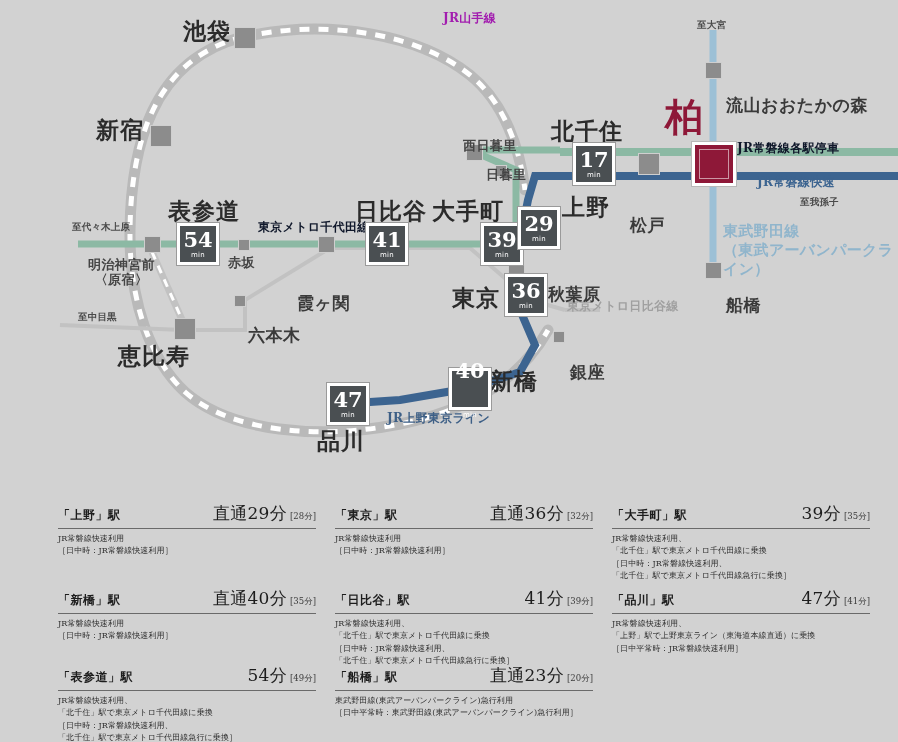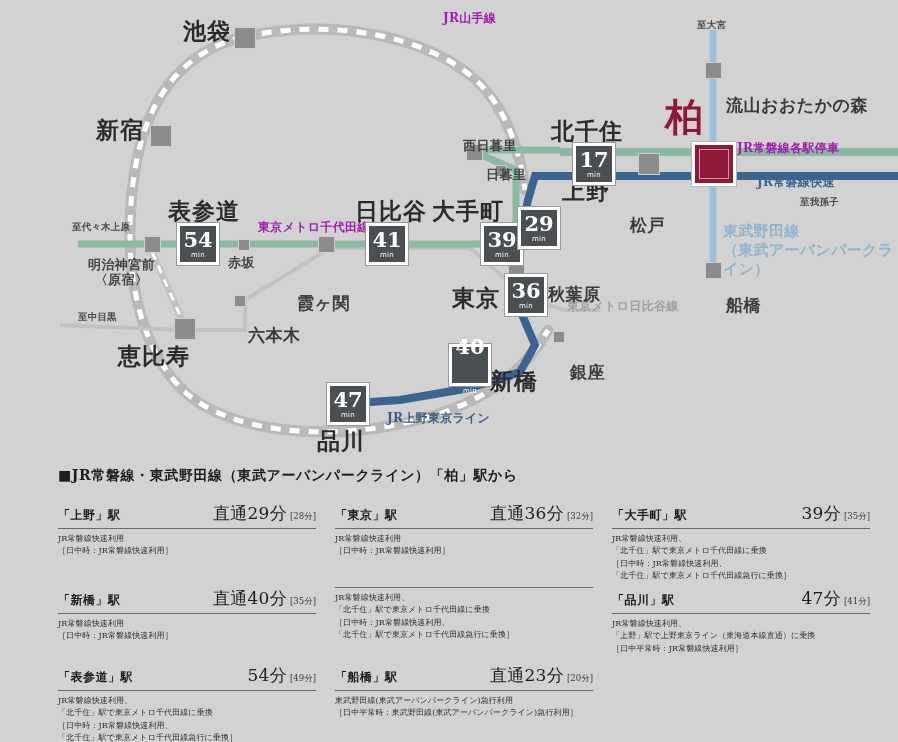--- a/index.html
+++ b/index.html
@@ -36,21 +36,21 @@
     font-family: "DejaVu Serif", "Liberation Serif", serif;
   }
   .st-big   { font-size: 23px; color:#2b2b2b; letter-spacing:1px; font-weight:700;}
   .st-mid   { font-size: 17px; color:#3a3a3a; letter-spacing:0.5px; font-weight:700;margin-top:36px;}
   .st-small { font-size: 13px; color:#444; letter-spacing:0.4px; font-weight:700;}
   .st-tiny  { font-size: 9.5px; color:#4a4a4a; letter-spacing:0.2px; font-weight:700;}
   .kashiwa  { font-size: 38px; color:#8e1838; letter-spacing:2px; font-weight:700;}
 
   .line-lbl { position:absolute; white-space:nowrap; font-size:12px; font-weight:700; letter-spacing:0.3px;}
   .line-lbl.gray  { color:#a21caf; }
-  .line-lbl.green { color:#a21caf; }
+  .line-lbl.green { color:#0f172a; }
   .line-lbl.blue  { color:#3c6490; }
   .line-lbl.lblue { color:#90b5cc; line-height:1.25; font-size:15px;}
   .line-lbl.navy  { color:#3d5f86; }
 
   
   .sq {
     position:absolute;
     background:#8c8c8c;
     border:1px solid #cfcfcf;
     box-sizing:border-box;
@@ -239,21 +239,21 @@
     <div class="lbl st-big" style="left:118px; top:343px;">恵比寿</div>
     <div class="lbl st-big" style="left:355px; top:198px;">日比谷</div>
     <div class="lbl st-big" style="left:432px; top:198px;">大手町</div>
     <div class="lbl st-big" style="left:452px; top:285px;">東京</div>
     <div class="lbl st-mid" style="left:570px; top:327px;">銀座</div>
     <div class="lbl st-big" style="left:490px; top:368px;">新橋</div>
     <div class="lbl st-big" style="left:317px; top:428px;">品川</div>
     <div class="lbl st-small" style="left:463px; top:139px;">西日暮里</div>
     <div class="lbl st-small" style="left:486px; top:168px;">日暮里</div>
     <div class="lbl st-big" style="left:551px; top:118px;">北千住</div>
-    <div class="lbl st-big" style="left:562px; top:178px;">上野</div>
+    <div class="lbl st-big" style="left:562px; top:194px;">上野</div>
     <div class="lbl st-mid" style="left:548px; top:249px;">秋葉原</div>
     <div class="lbl st-mid" style="left:630px; top:180px;">松戸</div>
     <div class="lbl st-mid" style="left:726px; top:60px;">流山おおたかの森</div>
     <div class="lbl st-mid" style="left:726px; top:260px;">船橋</div>
 
     <div class="badge" style="left:177px; top:223px;">
       <span class="num">54</span>
       <span class="unit">min</span>
     </div>
     <div class="badge" style="left:366px; top:223px;">
@@ -269,33 +269,32 @@
       <span class="unit">min</span>
     </div>
     <div class="badge" style="left:518px; top:207px;">
       <span class="num">29</span>
       <span class="unit">min</span>
     </div>
     <div class="badge" style="left:505px; top:274px;">
       <span class="num">36</span>
       <span class="unit">min</span>
     </div>
-    <div class="badge" style="left:449px; top:344px;gap:29px;">
+    <div class="badge" style="left:449px; top:368px;gap:29px;">
       <span class="num">40</span>
       <span class="unit">min</span>
     </div>
     <div class="badge" style="left:327px; top:383px;">
       <span class="num">47</span>
       <span class="unit">min</span>
     </div>
   </div>
 
   <div id="table-wrap">
 
-    <div id="section-head">■JR常磐線・東武野田線（東武アーバンパークライン）「柏」駅から</div>
 
     <div class="cell" style="left:58px; top:42px;">
       <div class="row1">
         <span class="stname">「上野」駅</span>
         <span class="timewrap">
           <span class="time">直通29分</span><span class="alt">[28分]</span>
         </span>
       </div>
       <hr>
       <div class="note">JR常磐線快速利用
@@ -334,20 +333,26 @@
         <span class="timewrap">
           <span class="time">直通40分</span><span class="alt">[35分]</span>
         </span>
       </div>
       <hr>
       <div class="note">JR常磐線快速利用
 ［日中時：JR常磐線快速利用］</div>
     </div>
 
     <div class="cell" style="left:335px; top:127px;">
+      <div class="row1">
+        <span class="stname">「日比谷」駅</span>
+        <span class="timewrap">
+          <span class="time">41分</span><span class="alt">[39分]</span>
+        </span>
+      </div>
       <hr>
       <div class="note">JR常磐線快速利用、
 「北千住」駅で東京メトロ千代田線に乗換
 ［日中時：JR常磐線快速利用、
 「北千住」駅で東京メトロ千代田線急行に乗換］</div>
     </div>
 
     <div class="cell" style="left:612px; top:127px;">
       <div class="row1">
         <span class="stname">「品川」駅</span>

